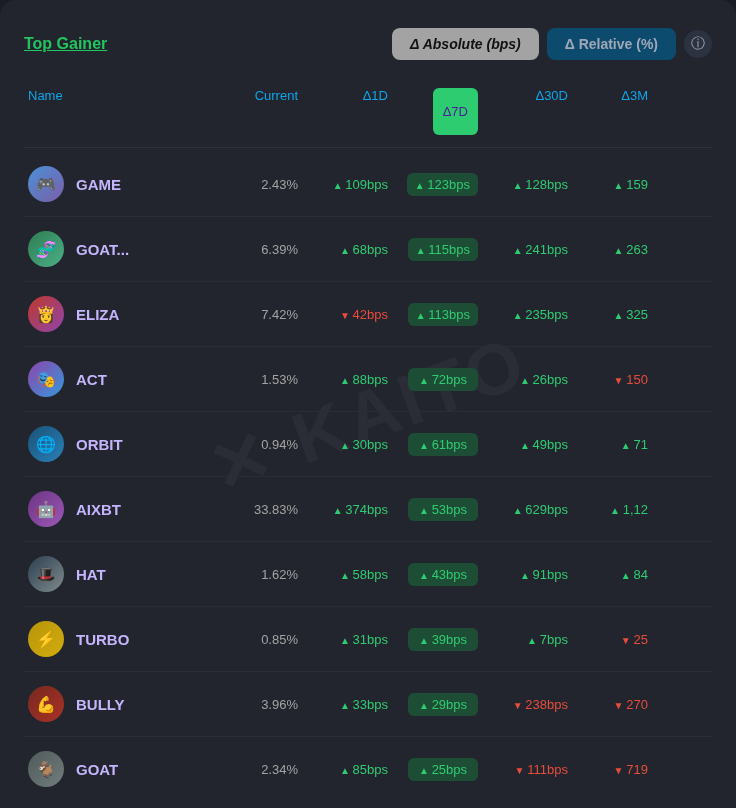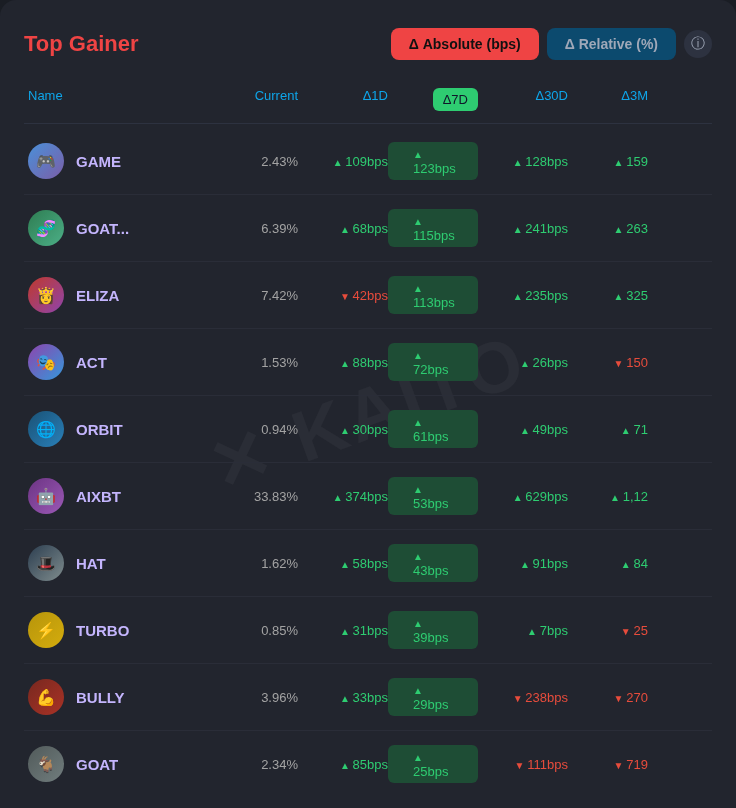--- a/index.html
+++ b/index.html
@@ -36,43 +36,45 @@
     }
     .header {
       display: flex;
       align-items: center;
       justify-content: space-between;
       margin-bottom: 28px;
       position: relative;
       z-index: 1;
     }
     .title {
-      font-size: 22px;
+      font-size: 16px;
       font-weight: 700;
-      color: #ef4444;
+      color: #22c55e;
+      text-decoration: underline;
     }
     .toggle-group {
       display: flex;
       gap: 8px;
       align-items: center;
     }
     .toggle-btn {
       padding: 8px 18px;
       border-radius: 8px;
       font-size: 14px;
       font-weight: 600;
       border: none;
       cursor: pointer;
       display: flex;
       align-items: center;
       gap: 4px;
     }
     .toggle-btn.active {
-      background: #ef4444;
+      background: #a3a3a3;
       color: #111;
+      font-style: italic;
     }
     .toggle-btn.inactive {
       background: #0c4a6e;
       color: #a0a8b8;
     }
     .info-icon {
       width: 28px;
       height: 28px;
       border-radius: 50%;
       background: #2d3240;
@@ -156,34 +158,34 @@
     .cell-current {
       color: #a3a3a3;
     }
     .up { color: #2ecc71; }
     .down { color: #e74c3c; }
     .arrow-up::before { content: '▲ '; font-size: 10px; }
     .arrow-down::before { content: '▼ '; font-size: 10px; }
     .active-col-cell {
       background: #1e4d35;
       border-radius: 6px;
-      padding: 4px 25px;
+      padding: 4px 8px;
       display: inline-block;
       min-width: 70px;
-      text-align: left;
+      text-align: center;
     }
     .col-wrapper {
       display: flex;
       justify-content: flex-end;
     }
     .active-col-header {
       background: #2ecc71;
-      color: #0f172a;
+      color: #4c1d95;
       border-radius: 6px;
-      padding: 4px 10px;
+      padding: 16px 10px;
       display: inline-block;
     }
   </style>
 </head>
 <body>
 
 <div class="card">
   <div class="watermark">✕ KAITO</div>
 
   <div class="header">

